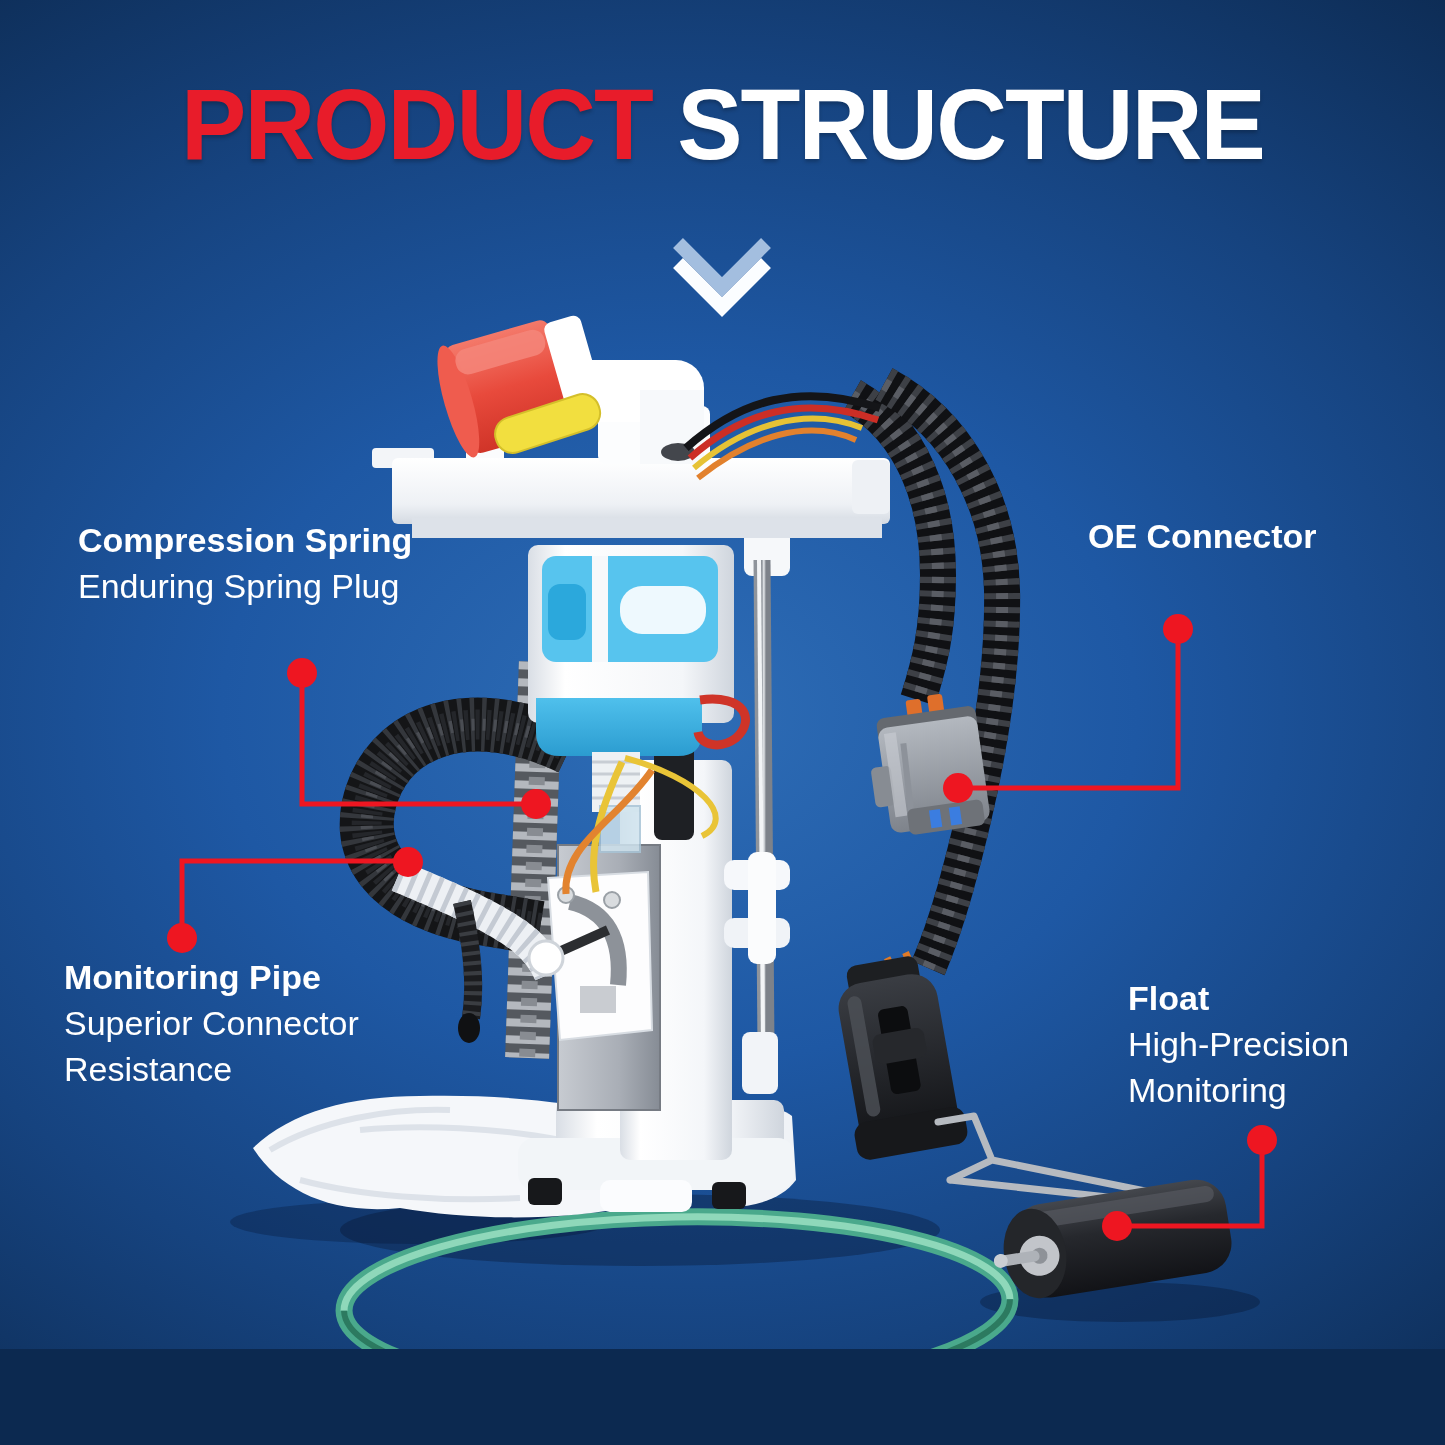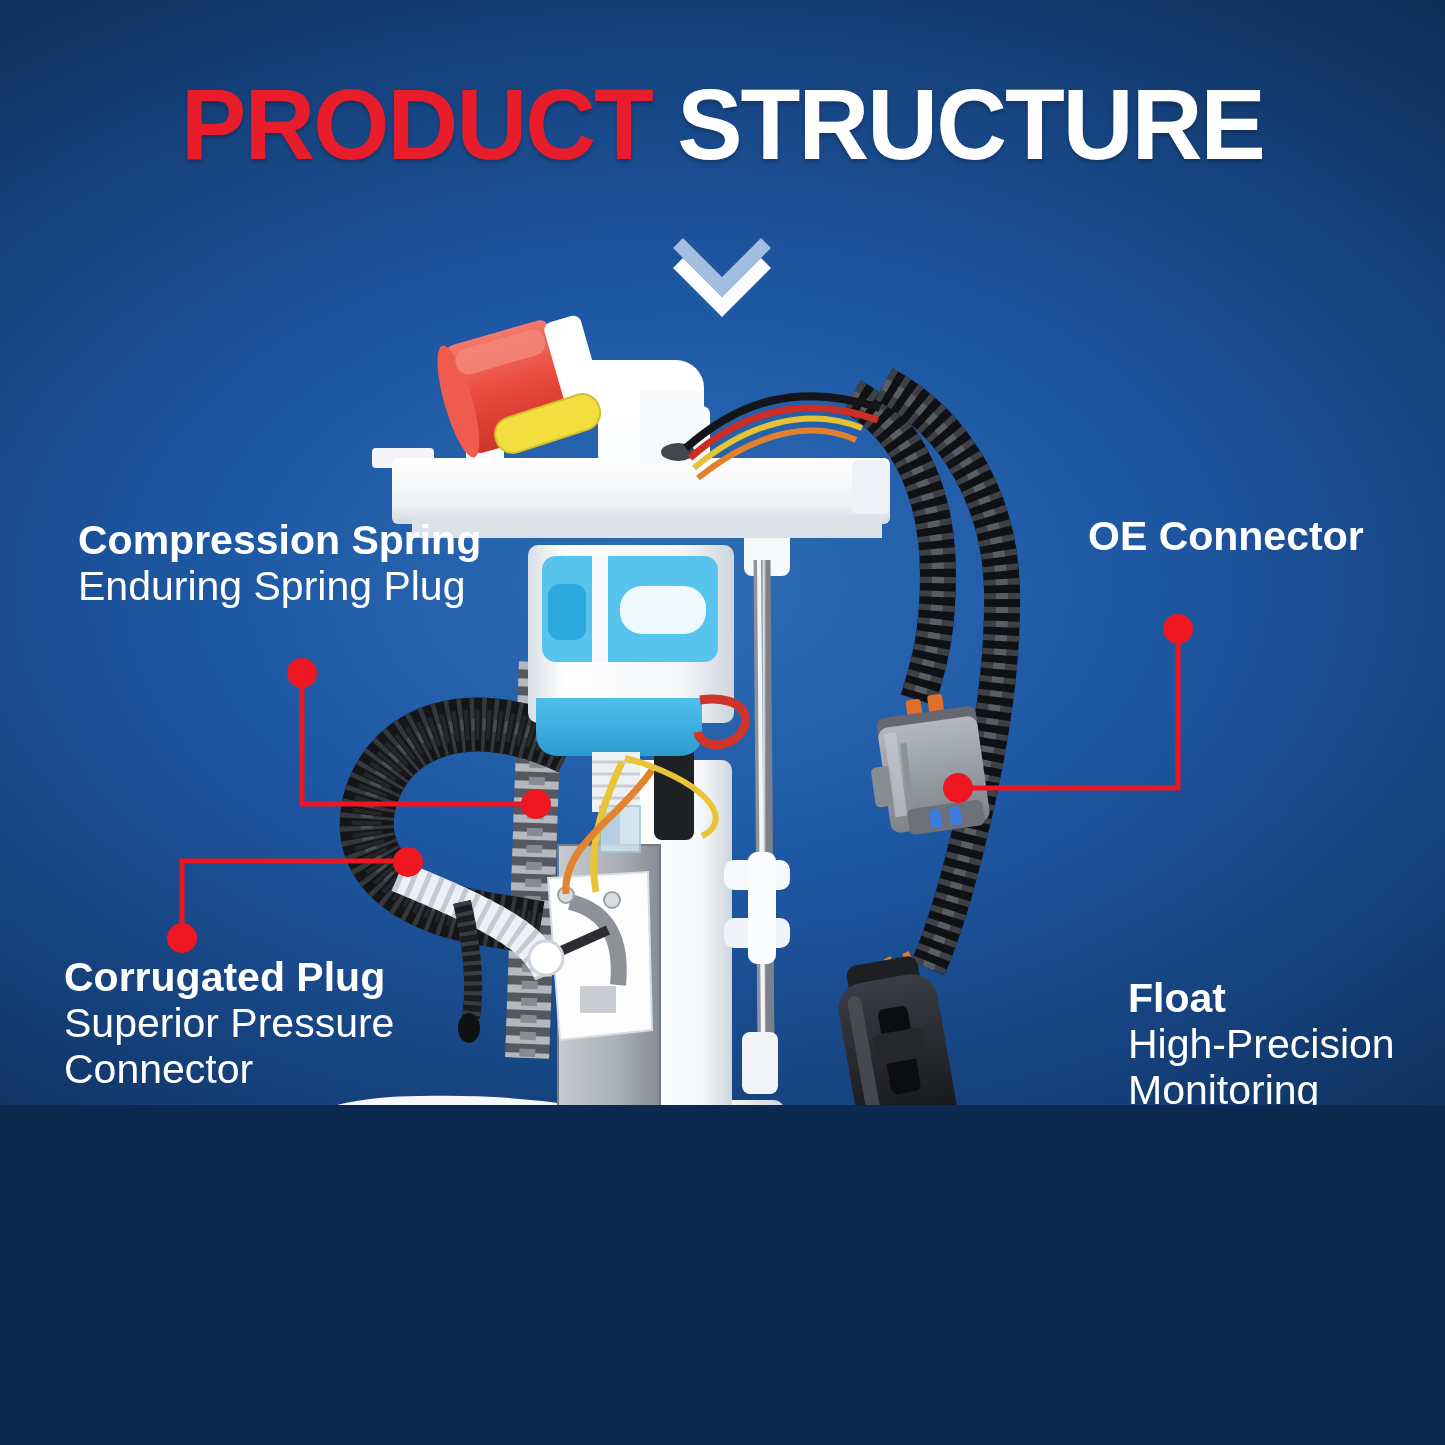--- a/index.html
+++ b/index.html
@@ -1,32 +1,32 @@
 <!DOCTYPE html>
 <html><head>
 <meta charset="utf-8">
 <style>
   html,body{margin:0;padding:0;background:#0c2950;}
   .stage{
-    position:relative;width:1445px;height:1105px;overflow:hidden;
+    position:relative;width:1445px;height:1349px;overflow:hidden;
     font-family:"Liberation Sans", sans-serif;
     background:
       radial-gradient(ellipse 88% 72% at 47% 53%,
         #2e6db6 0%, #1e58a4 36%, #16437f 66%, #0c294f 100%);
   }
   .title{
     position:absolute;top:74px;left:0;width:100%;
     text-align:center;font-weight:700;font-size:101px;line-height:1;
     letter-spacing:-2px;white-space:nowrap;
     transform:scaleX(.97);
     text-shadow:0 3px 4px rgba(0,0,0,.22);
   }
   .title .t-red{color:#e81c2a;}
   .title .t-white{color:#ffffff;}
-  .callout{position:absolute;color:#fff;font-size:41px;line-height:46px;}
+  .callout{position:absolute;color:#fff;font-size:34px;line-height:46px;}
   .callout .hd{font-weight:700;display:block;}
   .callout .sub{font-weight:400;display:block;}
   .co-compression{left:78px;top:517px;white-space:nowrap;}
   .co-oe{left:1066px;top:513px;white-space:nowrap;margin-left:22px;}
   .co-corrugated{left:64px;top:954px;width:360px;}
   .co-float{left:1128px;top:975px;width:320px;}
   svg.art{position:absolute;left:0;top:0;width:1445px;height:1445px;}
 </style>
 </head>
 <body>
@@ -296,22 +296,22 @@
   <div class="callout co-compression">
     <span class="hd">Compression Spring</span>
     <span class="sub">Enduring Spring Plug</span>
   </div>
 
   <div class="callout co-oe">
     <span class="hd">OE Connector</span>
   </div>
 
   <div class="callout co-corrugated">
-    <span class="hd">Corrugated Plug</span>
-    <span class="sub">Superior Pressure Connector</span>
+    <span class="hd">Monitoring Pipe</span>
+    <span class="sub">Superior Connector Resistance</span>
   </div>
 
   <div class="callout co-float">
     <span class="hd">Float</span>
     <span class="sub">High-Precision Monitoring</span>
   </div>
 
 </div>
 
 </body></html>

